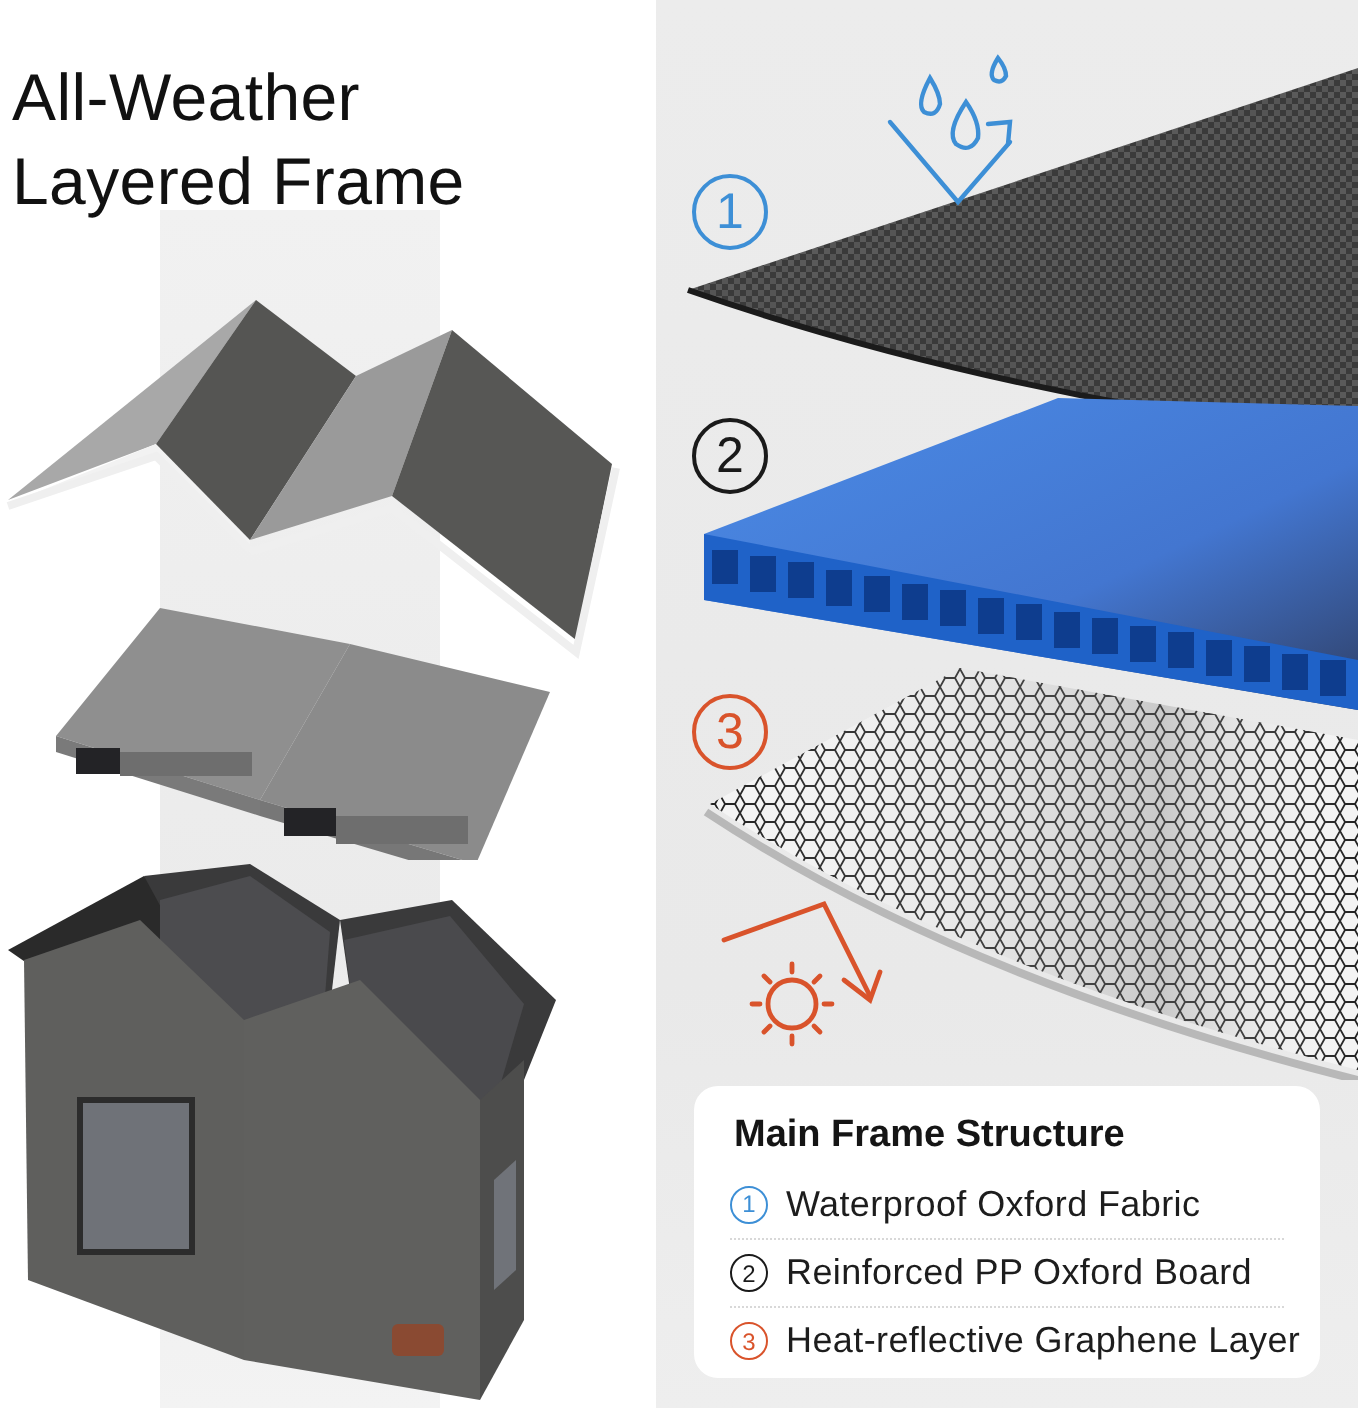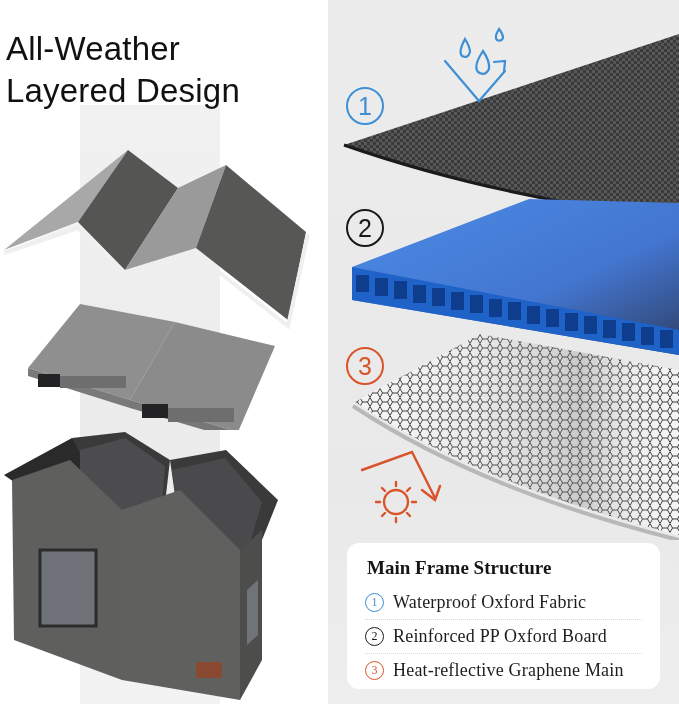--- a/index.html
+++ b/index.html
@@ -19,37 +19,37 @@
   .illus { position: absolute; }
 
   .num-badge { position: absolute; width: 38px; height: 38px; border-radius: 50%;
     display: flex; align-items: center; justify-content: center;
     font-size: 25px; font-weight: 400; background: transparent; }
   .badge-1 { left: 346px; top: 87px; border: 2px solid #3d8fd6; color: #3d8fd6; }
   .badge-2 { left: 346px; top: 209px; border: 2px solid #1a1a1a; color: #1a1a1a; }
   .badge-3 { left: 346px; top: 347px; border: 2px solid #d9532b; color: #d9532b; }
 
   .legend-card { position: absolute; left: 347px; top: 543px; width: 313px; height: 146px;
-    background: #ffffff; border-radius: 12px; padding: 10px 18px 0 18px; font-family: Liberation Serif, serif; }
+    background: #ffffff; border-radius: 12px; padding: 10px 18px 0 18px; }
   .legend-title { font-size: 19px; font-weight: 700; color: #151515; margin-left: 2px; margin-top: 4px; height: 28px; }
   .legend-row { display: flex; align-items: center; height: 34px; }
   .legend-row + .legend-row { border-top: 1px dotted #d8d8d8; }
   .legend-num { width: 19px; height: 19px; border-radius: 50%; display: flex; align-items: center;
     justify-content: center; font-size: 12px; margin-right: 9px; border: 1.3px solid; flex: 0 0 auto; }
   .legend-label { font-size: 18px; color: #1d1d1d; white-space: nowrap; letter-spacing: 0.2px; }
 </style>
 </head>
 <body>
 
 <div class="left-panel">
   <div class="left-strip"></div>
 
   <div class="headline">
     <div>All-Weather</div>
-    <div>Layered Design</div>
+    <div>Layered Frame</div>
   </div>
 
   <svg class="illus" style="left:0;top:150px" width="320" height="180" viewBox="0 0 320 180">
     <polygon points="4,100 128,0 78,72" fill="#a8a8a8"></polygon>
     <polygon points="4,102 78,72 125,120 125,126 78,78" fill="#f2f2f2"></polygon>
     <polygon points="78,72 128,0 178,38 125,120" fill="#555553"></polygon>
     <polygon points="125,120 178,38 226,15 196,98" fill="#9a9a9a"></polygon>
     <polygon points="196,98 226,15 306,82 288,170 " fill="#575755"></polygon>
     <polyline points="125,126 196,104 288,176 308,84" fill="none" stroke="#efefef" stroke-width="4"></polyline>
     <polyline points="4,103 78,78 125,125" fill="none" stroke="#efefef" stroke-width="4"></polyline>
@@ -178,15 +178,15 @@
   <div class="legend-row">
     <span class="legend-num" style="color:#3d8fd6;border-color:#3d8fd6">1</span>
     <span class="legend-label">Waterproof Oxford Fabric</span>
   </div>
   <div class="legend-row">
     <span class="legend-num" style="color:#1a1a1a;border-color:#1a1a1a">2</span>
     <span class="legend-label">Reinforced PP Oxford Board</span>
   </div>
   <div class="legend-row">
     <span class="legend-num" style="color:#d9532b;border-color:#d9532b">3</span>
-    <span class="legend-label">Heat-reflective Graphene Main</span>
+    <span class="legend-label">Heat-reflective Graphene Layer</span>
   </div>
 </div>
 
 </body></html>

